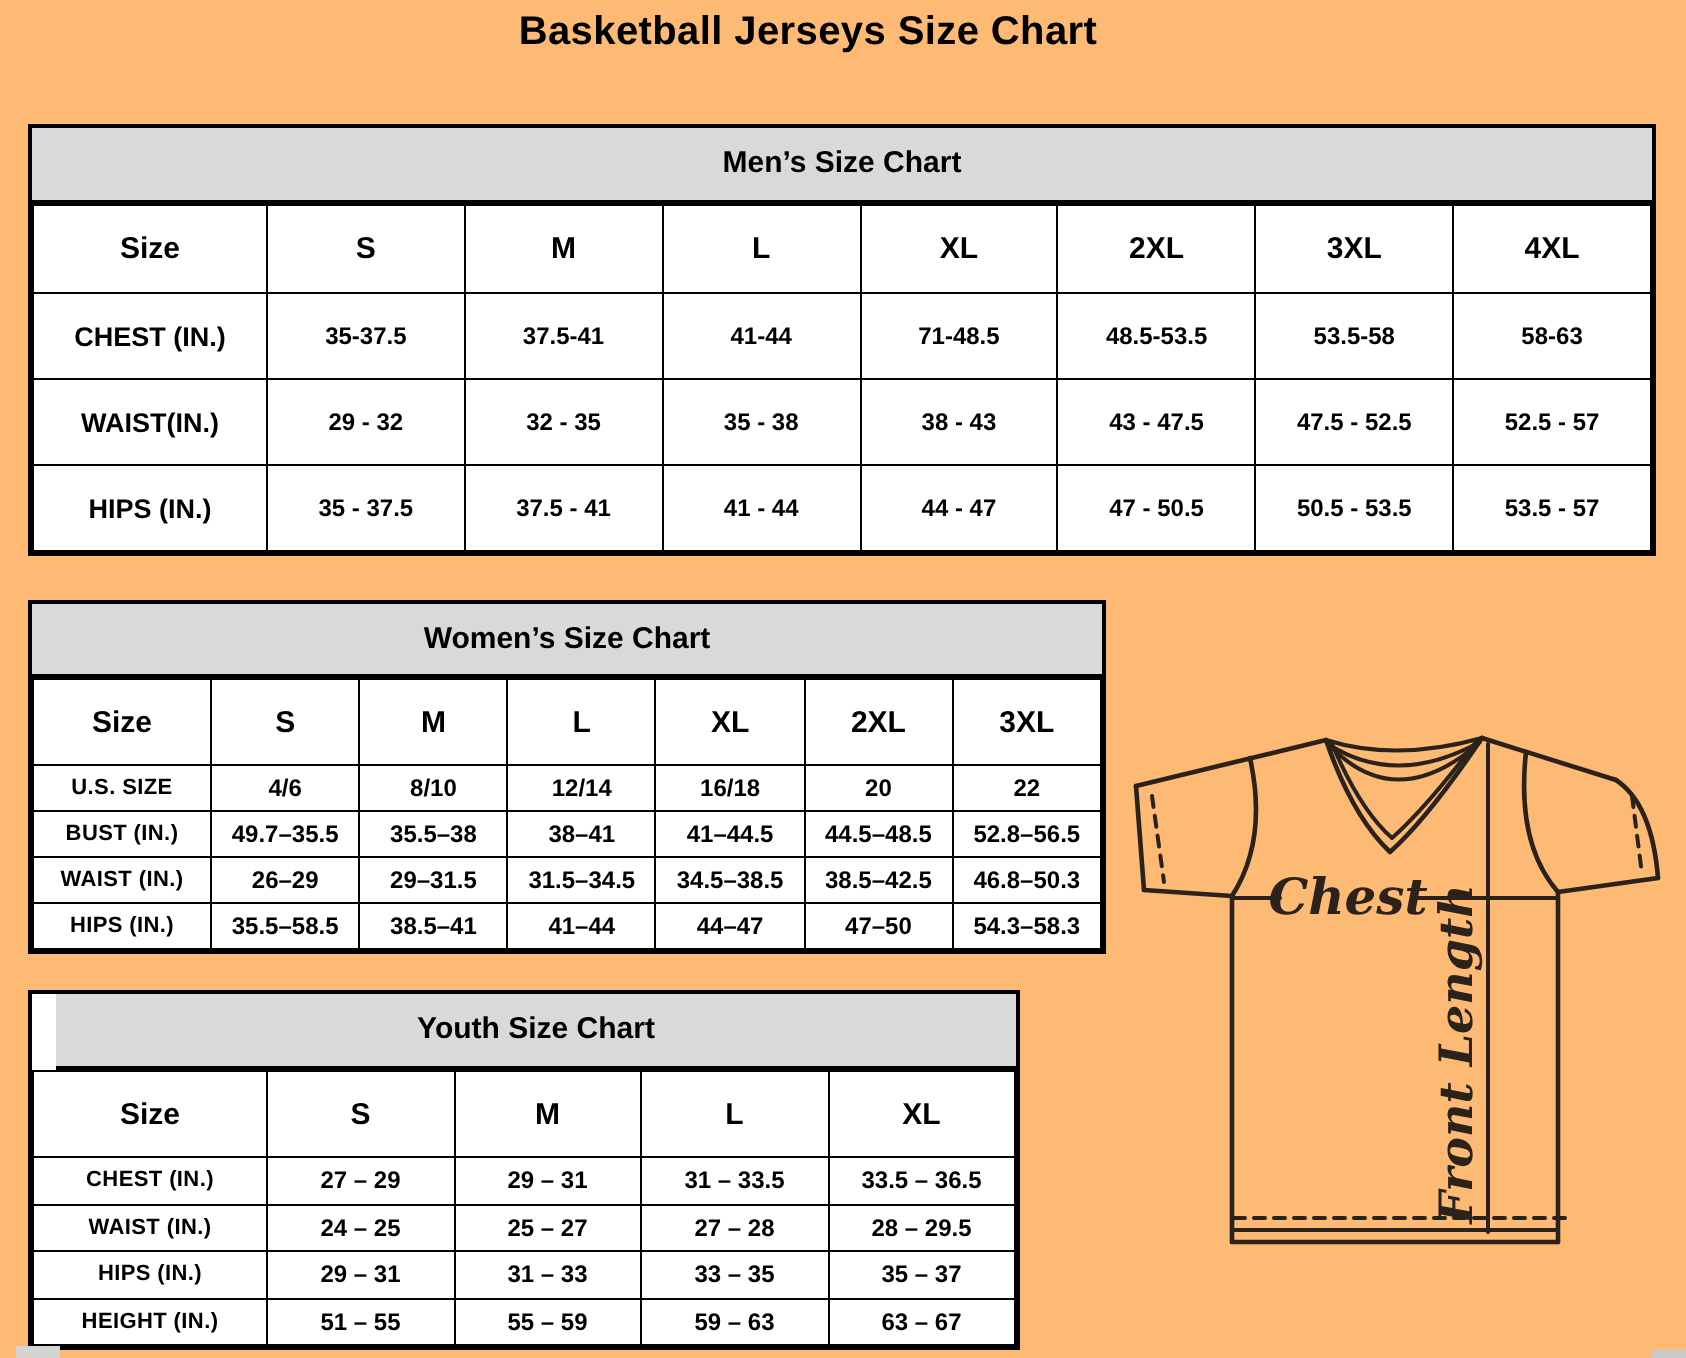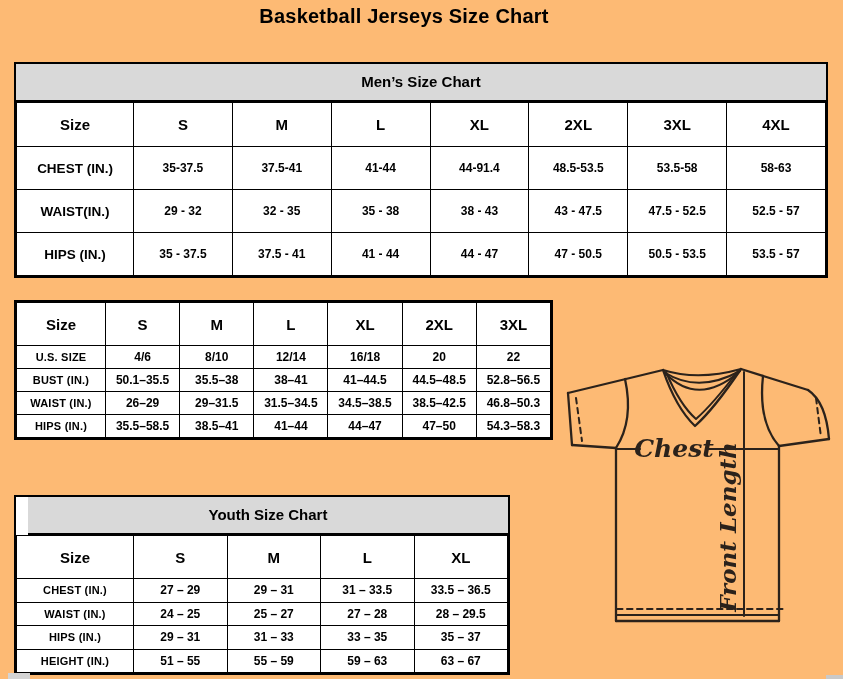--- a/index.html
+++ b/index.html
@@ -84,21 +84,21 @@
             <th>3XL</th>
             <th>4XL</th>
           </tr>
         </thead>
         <tbody>
           <tr>
             <th>CHEST (IN.)</th>
             <td>35-37.5</td>
             <td>37.5-41</td>
             <td>41-44</td>
-            <td>44-91.4</td>
+            <td>71-48.5</td>
             <td>48.5-53.5</td>
             <td>53.5-58</td>
             <td>58-63</td>
           </tr>
           <tr>
             <th>WAIST(IN.)</th>
             <td>29 - 32</td>
             <td>32 - 35</td>
             <td>35 - 38</td>
             <td>38 - 43</td>
@@ -114,20 +114,21 @@
             <td>44 - 47</td>
             <td>47 - 50.5</td>
             <td>50.5 - 53.5</td>
             <td>53.5 - 57</td>
           </tr>
         </tbody>
       </table>
   </div>
 
   <div class="chart women">
+    <div class="chart-band">Women’s Size Chart</div>
     <table>
         <thead>
           <tr>
             <th>Size</th>
             <th>S</th>
             <th>M</th>
             <th>L</th>
             <th>XL</th>
             <th>2XL</th>
             <th>3XL</th>
@@ -138,21 +139,21 @@
             <th>U.S. SIZE</th>
             <td>4/6</td>
             <td>8/10</td>
             <td>12/14</td>
             <td>16/18</td>
             <td>20</td>
             <td>22</td>
           </tr>
           <tr>
             <th>BUST (IN.)</th>
-            <td>50.1–35.5</td>
+            <td>49.7–35.5</td>
             <td>35.5–38</td>
             <td>38–41</td>
             <td>41–44.5</td>
             <td>44.5–48.5</td>
             <td>52.8–56.5</td>
           </tr>
           <tr>
             <th>WAIST (IN.)</th>
             <td>26–29</td>
             <td>29–31.5</td>

